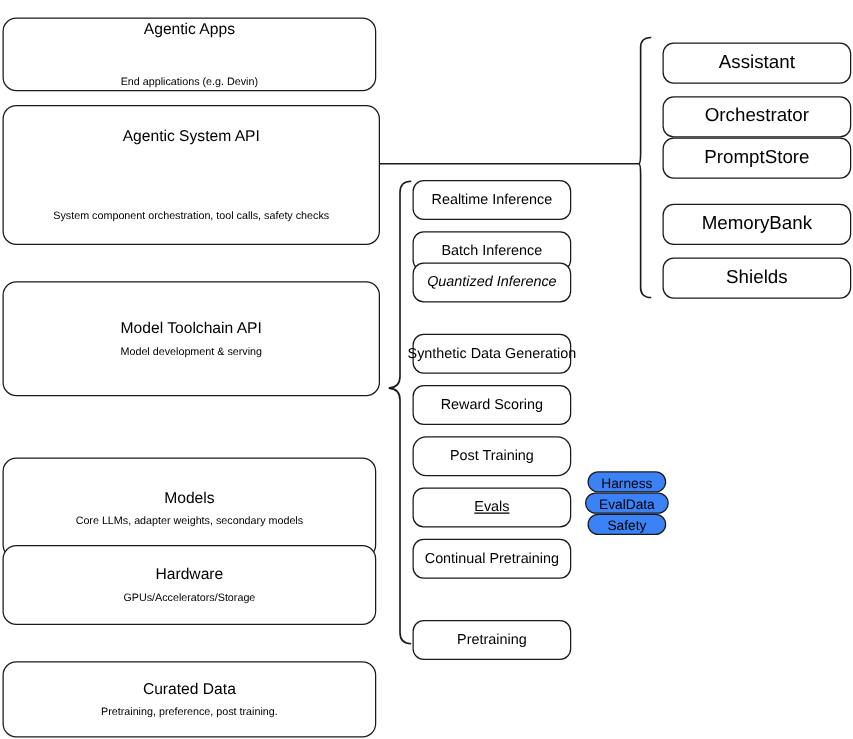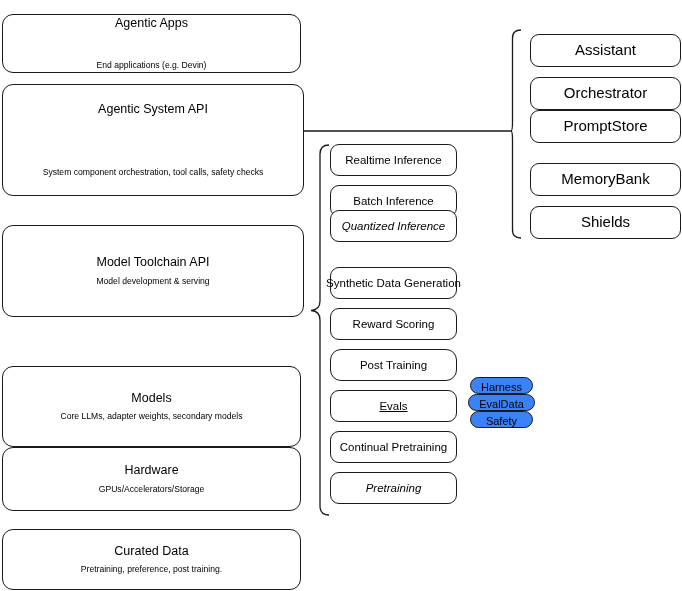--- a/index.html
+++ b/index.html
@@ -122,21 +122,21 @@
   <div class="node stack-node wide" style="left:2px; top:225px; width:302px; height:92px;">
     <div class="title">Model Toolchain API</div>
     <div class="sub">Model development &amp; serving</div>
   </div>
 
   <div class="node stack-node" style="left:2px; top:366px; width:299px; height:81px;">
     <div class="title">Models</div>
     <div class="sub">Core LLMs, adapter weights, secondary models</div>
   </div>
 
-  <div class="node stack-node" style="left:2px; top:447px; width:299px; height:64px;">
+  <div class="node stack-node" style="left:2px; top:436px; width:299px; height:64px;">
     <div class="title">Hardware</div>
     <div class="sub">GPUs/Accelerators/Storage</div>
   </div>
 
   <div class="node stack-node" style="left:2px; top:529px; width:299px; height:61px;">
     <div class="title">Curated Data</div>
     <div class="sub">Pretraining, preference, post training.</div>
   </div>
 
   <div class="node mid-node" style="top:144px;">
@@ -156,21 +156,21 @@
   </div>
   <div class="node mid-node" style="top:349px;border-radius:11px;">
     <div class="title">Post Training</div>
   </div>
   <div class="node mid-node" style="top:390px;text-decoration:underline;">
     <div class="title">Evals</div>
   </div>
   <div class="node mid-node" style="top:431px;">
     <div class="title">Continual Pretraining</div>
   </div>
-  <div class="node mid-node" style="top:472px;font-style:italic;">
+  <div class="node mid-node" style="top:496px;">
     <div class="title">Pretraining</div>
   </div>
 
   <div class="pill" style="left:470px; top:377px; width:63px; height:17px;">
     <span>Harness</span>
   </div>
   <div class="pill" style="left:468px; top:394px; width:67px; height:17px;">
     <span>EvalData</span>
   </div>
   <div class="pill" style="left:470px; top:411px; width:63px; height:17px;">

